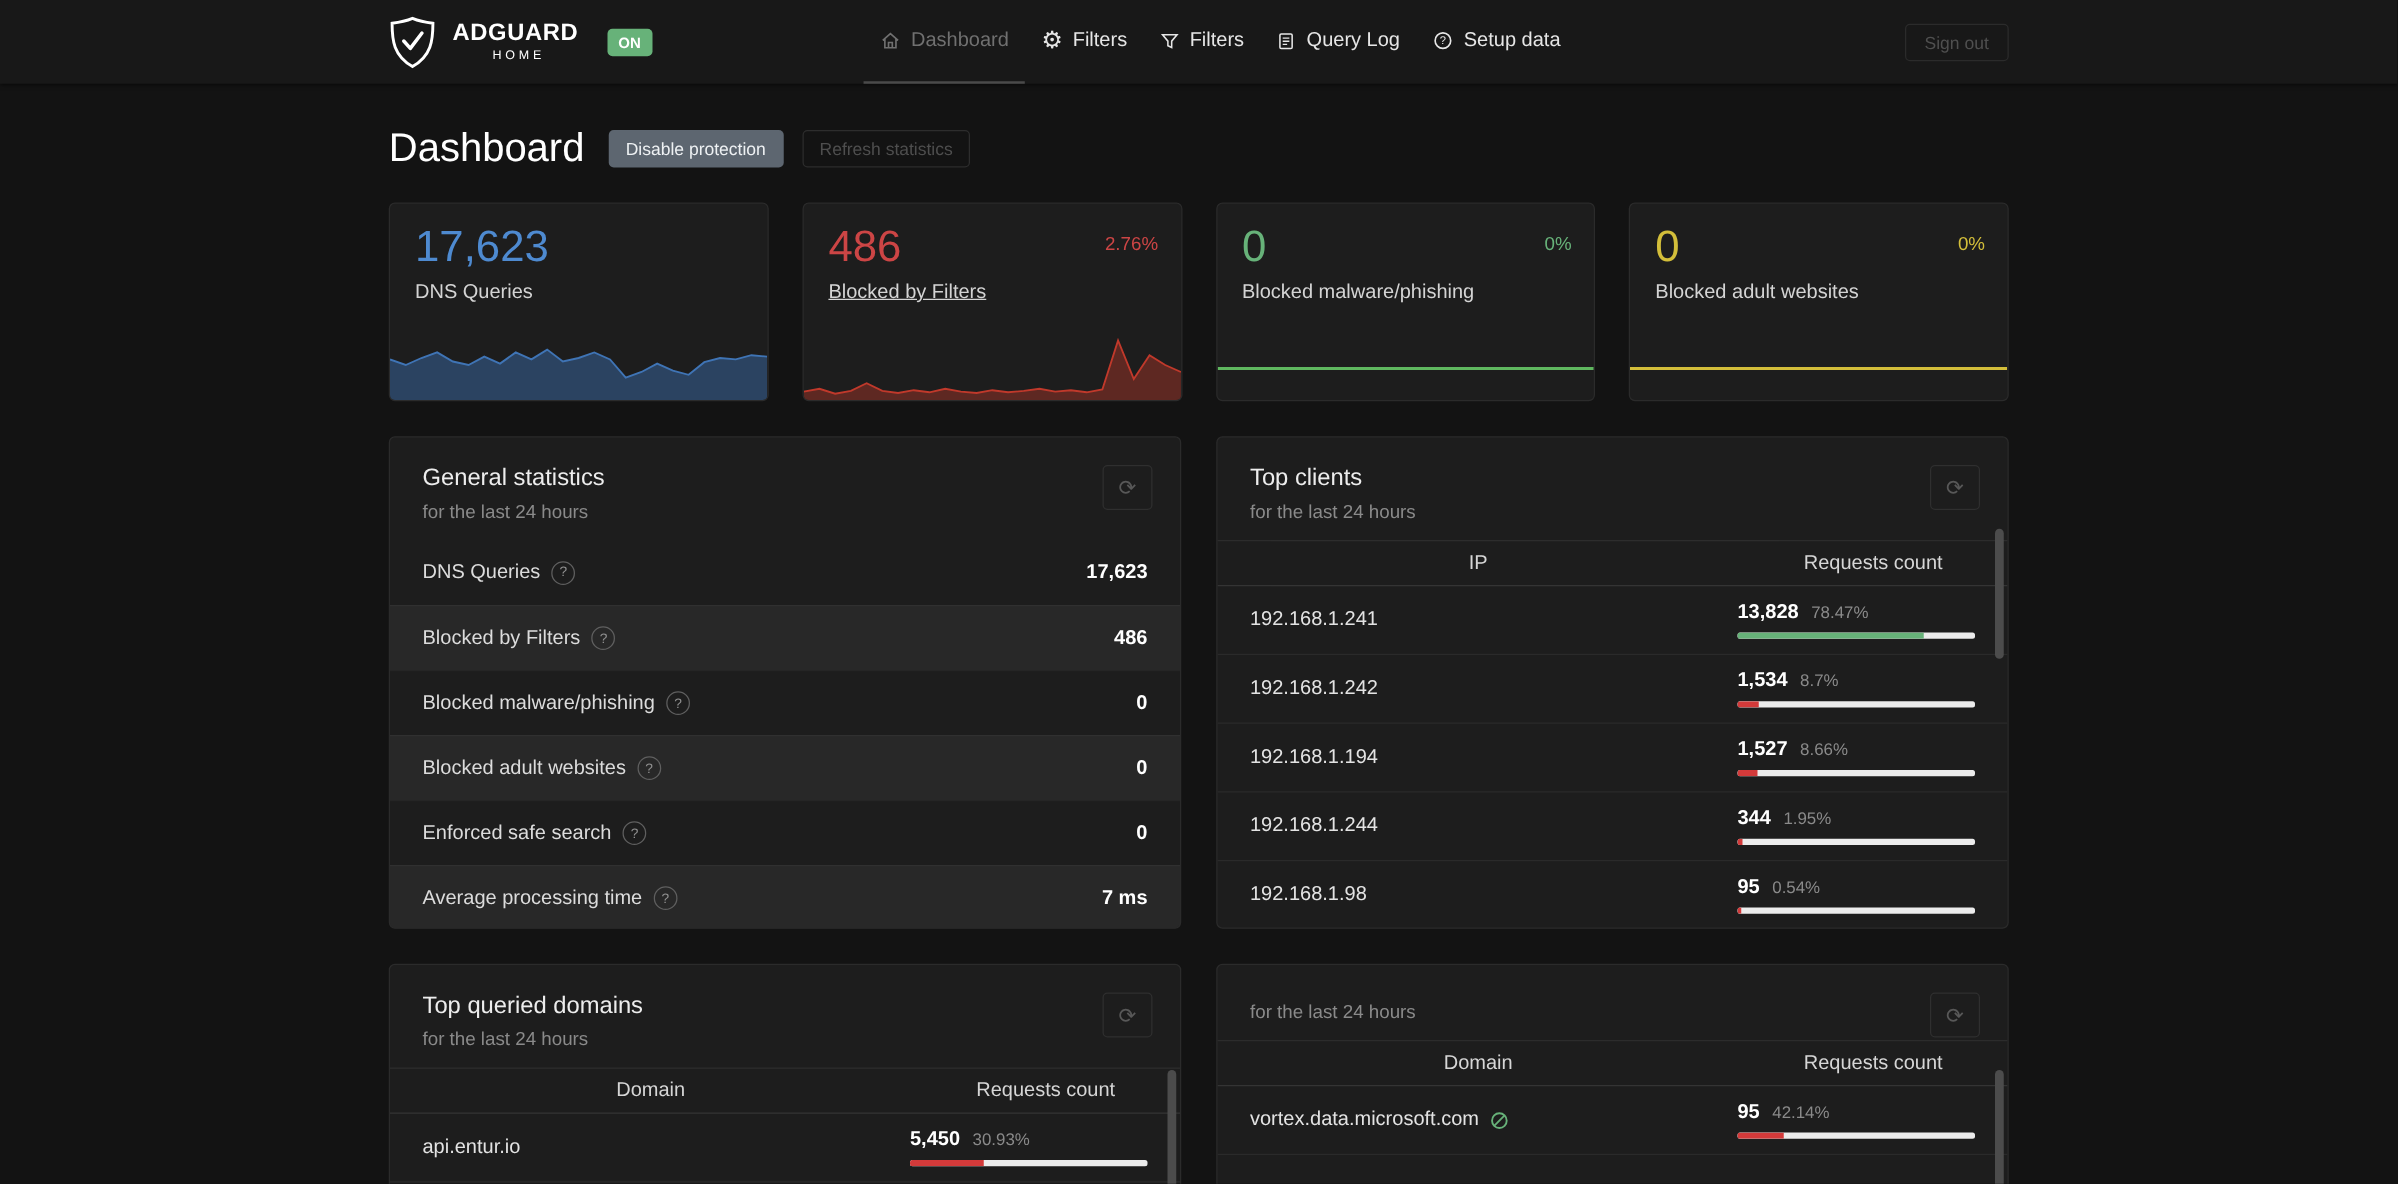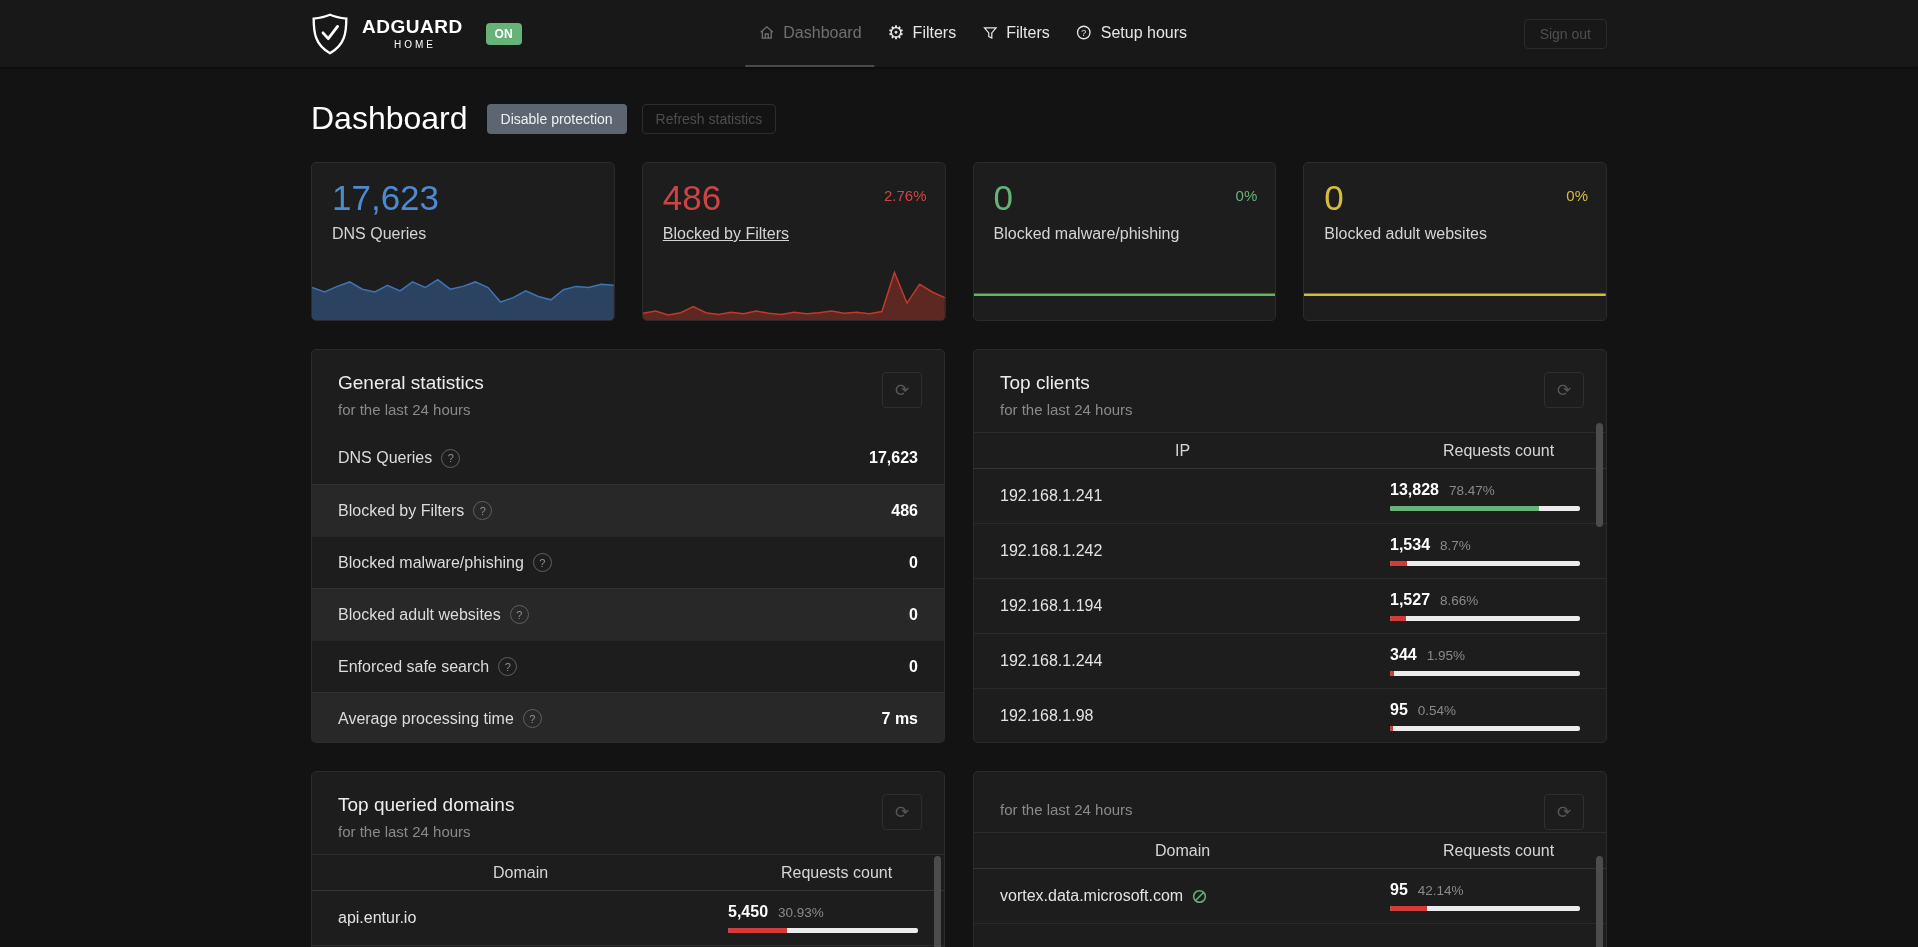--- a/index.html
+++ b/index.html
@@ -118,26 +118,35 @@
         <a class="nav-item">
           <span class="nav-icon">
             <svg viewBox="0 0 18 18" width="16" height="16">
               <path d="M2.5 3.2 H15.5 L10.7 8.9 V14.6 L7.3 13 V8.9 Z" fill="none" stroke="currentColor" stroke-width="1.4"></path>
             </svg>
           </span>
           <span>Filters</span>
         </a>
         <a class="nav-item">
           <span class="nav-icon">
+            <svg viewBox="0 0 18 18" width="16" height="16">
+              <rect x="3.5" y="2.5" width="11" height="13" rx="1.2" fill="none" stroke="currentColor" stroke-width="1.4"></rect>
+              <path d="M6 6.2 H12 M6 9 H12 M6 11.8 H10" stroke="currentColor" stroke-width="1.3" fill="none"></path>
+            </svg>
+          </span>
+          <span>Query Log</span>
+        </a>
+        <a class="nav-item">
+          <span class="nav-icon">
             <svg viewBox="0 0 18 18" width="17" height="17">
               <circle cx="9" cy="9" r="6.6" fill="none" stroke="currentColor" stroke-width="1.4"></circle>
               <text x="9" y="12.2" text-anchor="middle" font-size="9.5" fill="currentColor" font-family="Liberation Sans, sans-serif">?</text>
             </svg>
           </span>
-          <span>Setup hours</span>
+          <span>Setup data</span>
         </a>
       </nav>
     <button class="signout-button">Sign out</button>
   </div>
 </header>
 
 <main class="container">
 
   <div class="page-head">
     <h1 class="page-title">Dashboard</h1>

